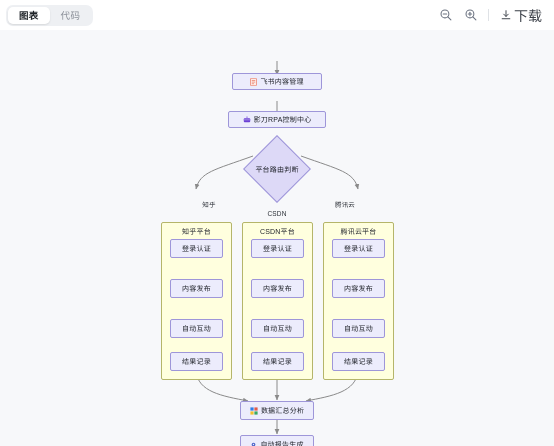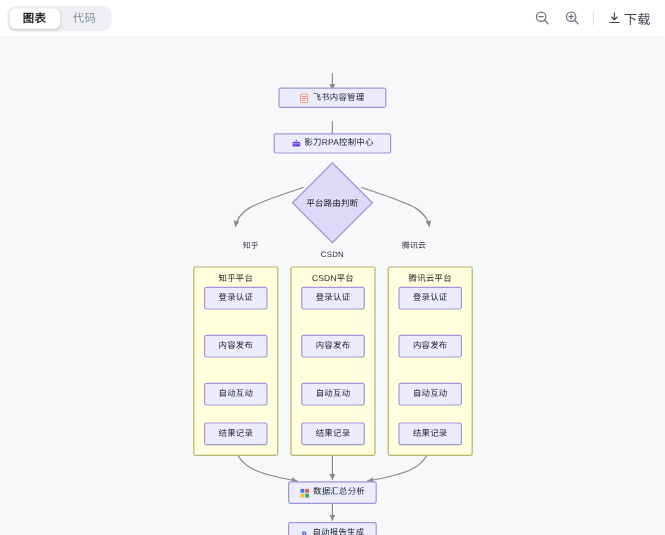--- a/index.html
+++ b/index.html
@@ -70,21 +70,21 @@
   }
   .tb-icon svg { display: block; }
   .tb-divider {
     width: 1px; height: 12px;
     background: #dfe2e6;
   }
   .dl-btn {
     display: inline-flex;
     align-items: center;
     gap: 2px;
-    font-size: 11px;
+    font-size: 14px;
     color: #3c4149;
     cursor: pointer;
     padding: 2px 2px;
     white-space: nowrap;
   }
   .dl-btn svg { display: block; color: #3c4149; }
 
   
   .canvas-wrap {
     position: relative;

